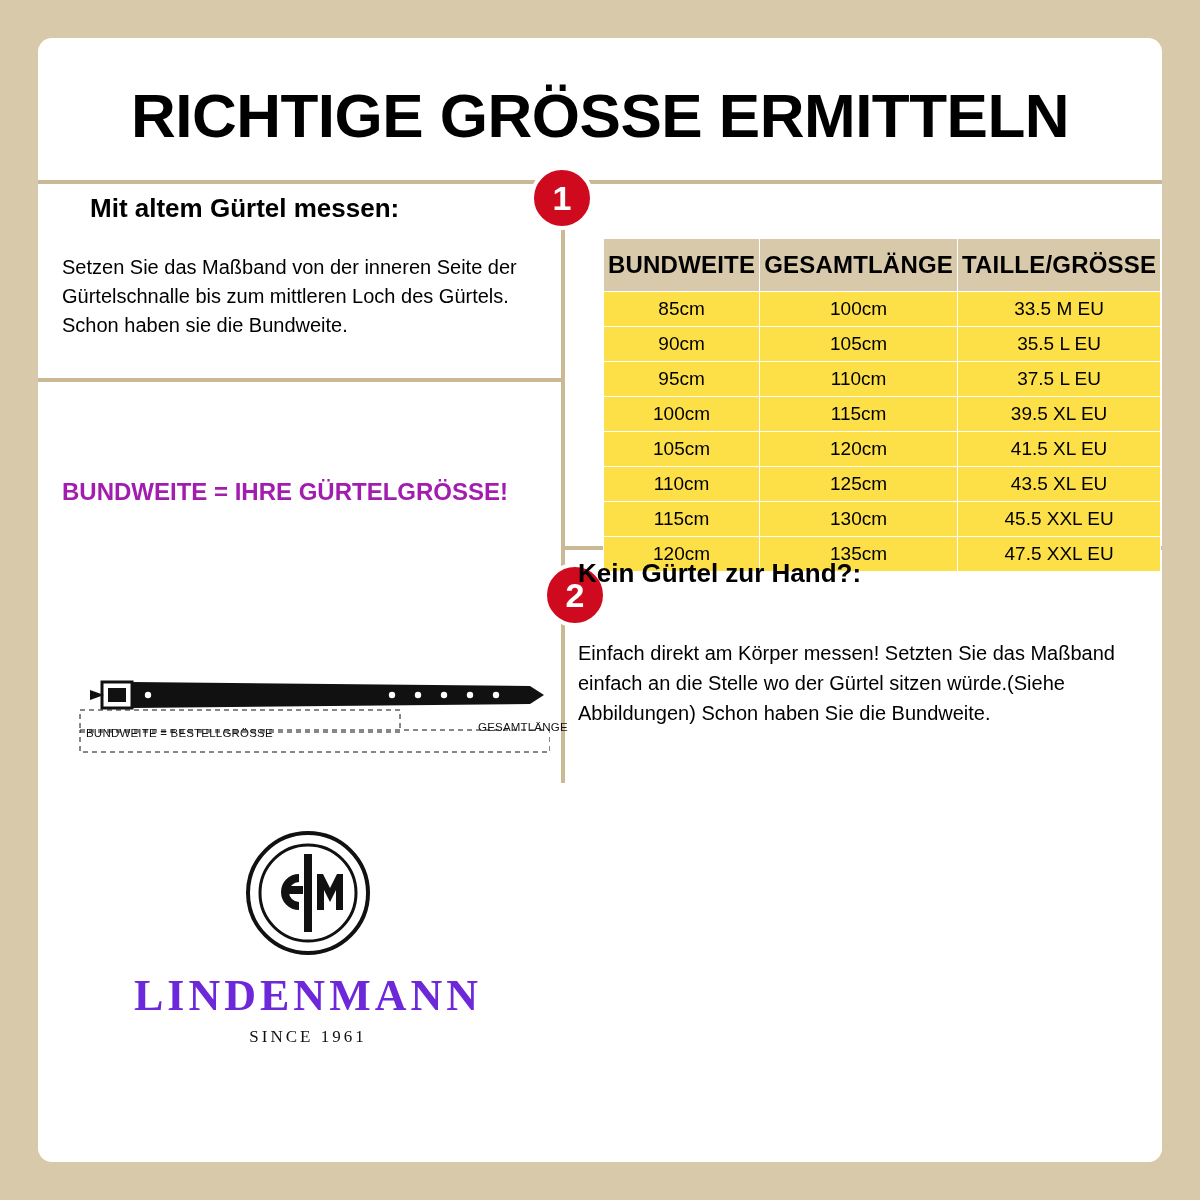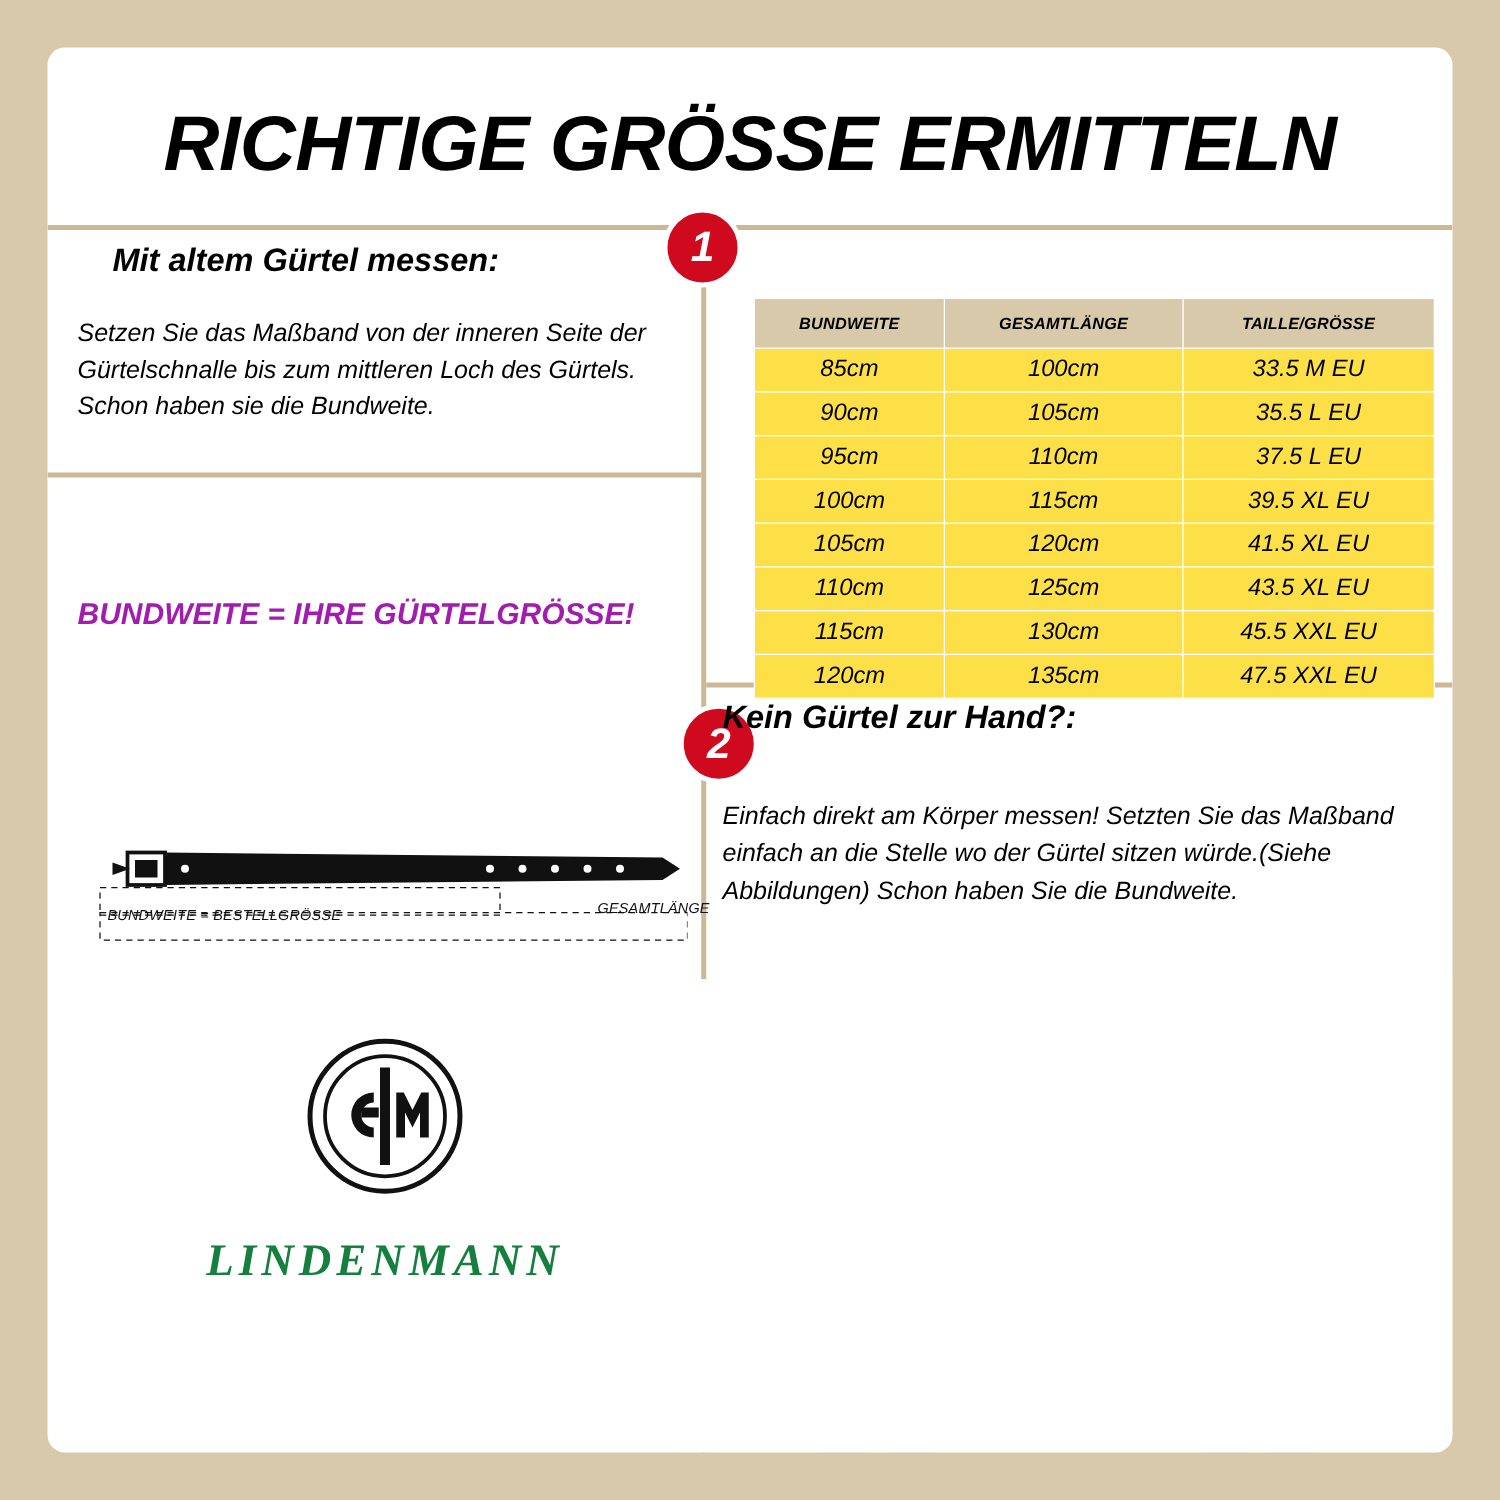--- a/index.html
+++ b/index.html
@@ -12,21 +12,20 @@
     background: #d9c9ab;
     font-family: "Liberation Sans", sans-serif;
     overflow: hidden;
   }
   #page {
     position: relative;
     width: 984px;
     height: 1200px;
     background: #d9c9ab;
     box-sizing: border-box;
-    font-style: italic;
   }
   .card {
     position: absolute;
     left: 38px;
     top: 38px;
     width: 1124px;
     height: 1124px;
     background: #ffffff;
     border-radius: 14px;
     box-sizing: border-box;
@@ -160,25 +159,25 @@
   
   .logo-wrap {
     position: absolute;
     left: 60px;
     top: 790px;
     width: 420px;
     text-align: center;
   }
   .logo-name {
     font-family: "Liberation Serif", serif;
-    font-size: 36px;
+    font-size: 44px;
     font-weight: bold;
     letter-spacing: 4px;
-    color: #15803d;
-    margin-top: 24px;
+    color: #6d28d9;
+    margin-top: 8px;
   }
   .logo-since {
     font-family: "Liberation Serif", serif;
     font-size: 17px;
     letter-spacing: 3px;
     color: #111;
     margin-top: 6px;
   }
 
   
@@ -190,21 +189,21 @@
   }
   table.size-table {
     border-collapse: collapse;
     width: 100%;
     font-size: 19px;
   }
   table.size-table th {
     background: #d9c9ab;
     color: #000;
     font-weight: bold;
-    font-size: 13px;
+    font-size: 24px;
     padding: 12px 4px;
     text-align: center;
     border: 1px solid #ffffff;
     letter-spacing: 0.2px;
   }
   table.size-table td {
     background: #fde047;
     color: #000;
     padding: 6px 4px;
     text-align: center;
@@ -298,20 +297,21 @@
     <div class="logo-wrap">
       <svg width="130" height="130" viewBox="0 0 130 130">
         <circle cx="65" cy="65" r="60" fill="none" stroke="#111" stroke-width="4"></circle>
         <circle cx="65" cy="65" r="48" fill="none" stroke="#111" stroke-width="3"></circle>
         <rect x="61" y="26" width="8" height="78" fill="#111"></rect>
         <path d="M56 46 a18 18 0 1 0 0 36 L56 74 a10 10 0 1 1 0 -20 Z" fill="#111"></path>
         <path d="M46 58 h14 v8 h-14 Z" fill="#111"></path>
         <path d="M74 46 h6 l7 14 l7 -14 h6 v36 h-7 v-20 l-6 12 l-6 -12 v20 h-7 Z" fill="#111"></path>
       </svg>
       <div class="logo-name">LINDENMANN</div>
+      <div class="logo-since">SINCE 1961</div>
     </div>
 
     <div class="table-wrap">
       <table class="size-table">
         <thead>
           <tr>
             <th>BUNDWEITE</th>
             <th>GESAMTLÄNGE</th>
             <th>TAILLE/GRÖSSE</th>
           </tr>

